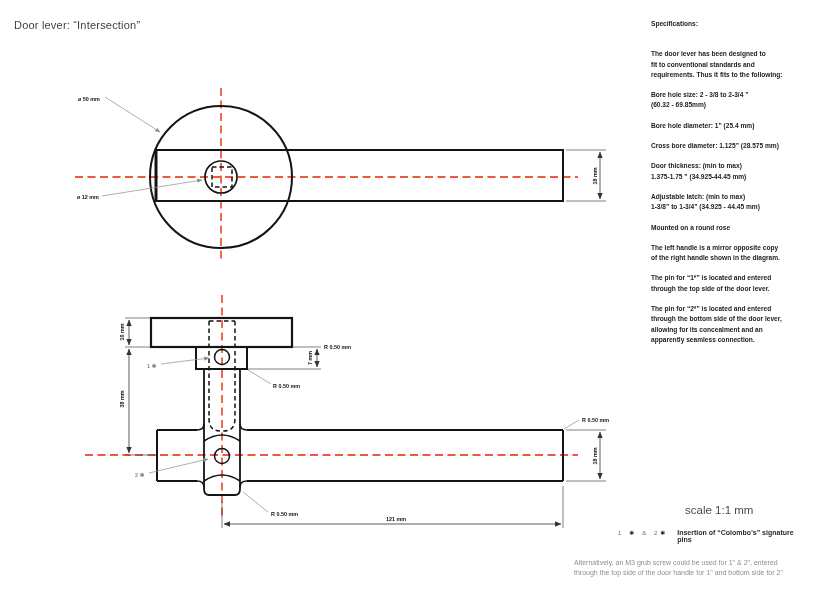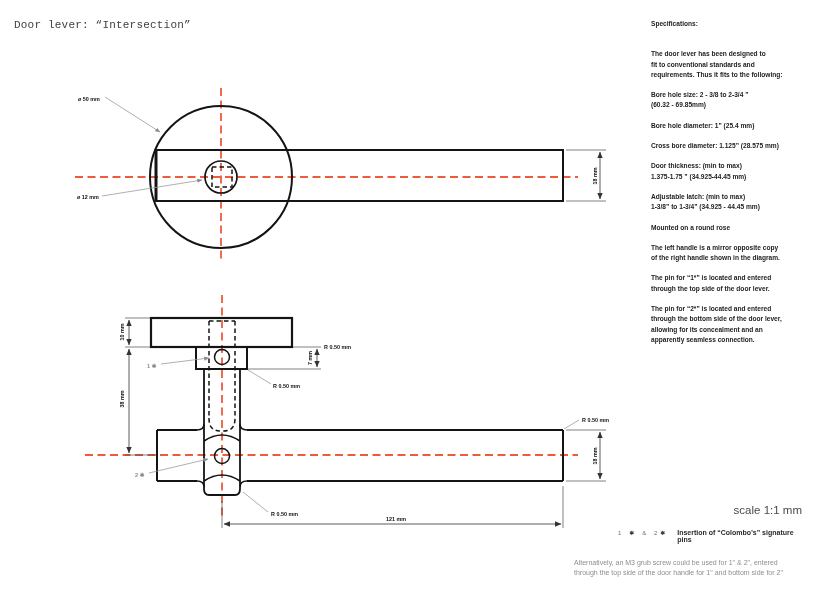--- a/index.html
+++ b/index.html
@@ -3,40 +3,39 @@
 <meta charset="utf-8">
 <style>
   html,body{margin:0;padding:0;}
   body{
     width:818px;height:600px;position:relative;background:#ffffff;
     font-family:"Liberation Sans", sans-serif;overflow:hidden;
   }
   .page-title{
     position:absolute;left:14px;top:19px;font-size:11px;color:#3f3f3f;
     letter-spacing:.2px;
-    font-family:Liberation Mono, monospace;
   }
   .specs{
     position:absolute;left:651px;top:19px;width:152px;
     font-size:6.6px;line-height:10.3px;color:#1c1c1c;font-weight:600;
   }
   .specs .para{white-space:pre-line;margin:0 0 10px 0;}
   .specs .heading{margin:0 0 20px 0;}
   .drawing-svg{position:absolute;left:0;top:0;}
   
   .ol{stroke:var(--outline,#111);fill:none;}
   .cl{stroke:var(--centerline,#ee5b3c);fill:none;stroke-width:1.8;stroke-dasharray:8 4.5;}
   .hid{stroke:var(--outline,#111);fill:none;stroke-width:1.5;stroke-dasharray:4.5 3;}
   .dim{stroke:var(--dimension,#444);fill:none;stroke-width:0.9;}
   .ext{stroke:var(--dimension,#444);fill:none;stroke-width:0.7;}
   .leader{stroke:var(--leader,#9a9a9a);fill:none;stroke-width:0.8;}
   .dimtext{font:700 5.4px "Liberation Sans", sans-serif;fill:#111;}
   .pintext{font:600 5.6px "Liberation Sans", sans-serif;fill:#8a8a8a;}
   .scale-label{
-    position:absolute;left:702px;top:504px;width:100px;text-align:right;
+    position:absolute;left:685px;top:504px;width:100px;text-align:left;
     font-size:11.5px;color:#4a4a4a;
   }
   .legend{
     position:absolute;left:618px;top:529px;width:190px;font-size:7px;color:#2a2a2a;
     display:flex;align-items:baseline;
   }
   .legend .mk{color:#6e6e6e;font-size:6px;}
   .legend .star{color:#333;font-size:6px;}
   .legend .sp1{width:8px;display:inline-block;}
   .legend .sp2{width:3px;display:inline-block;}

